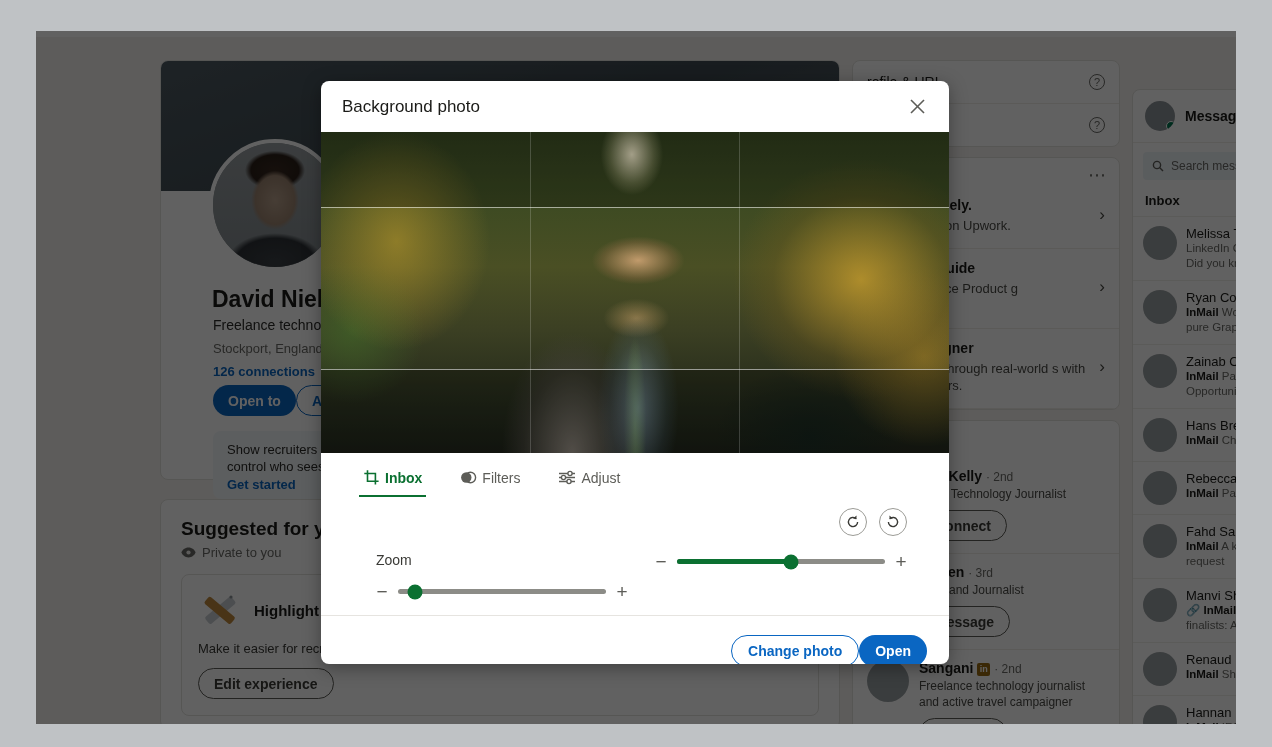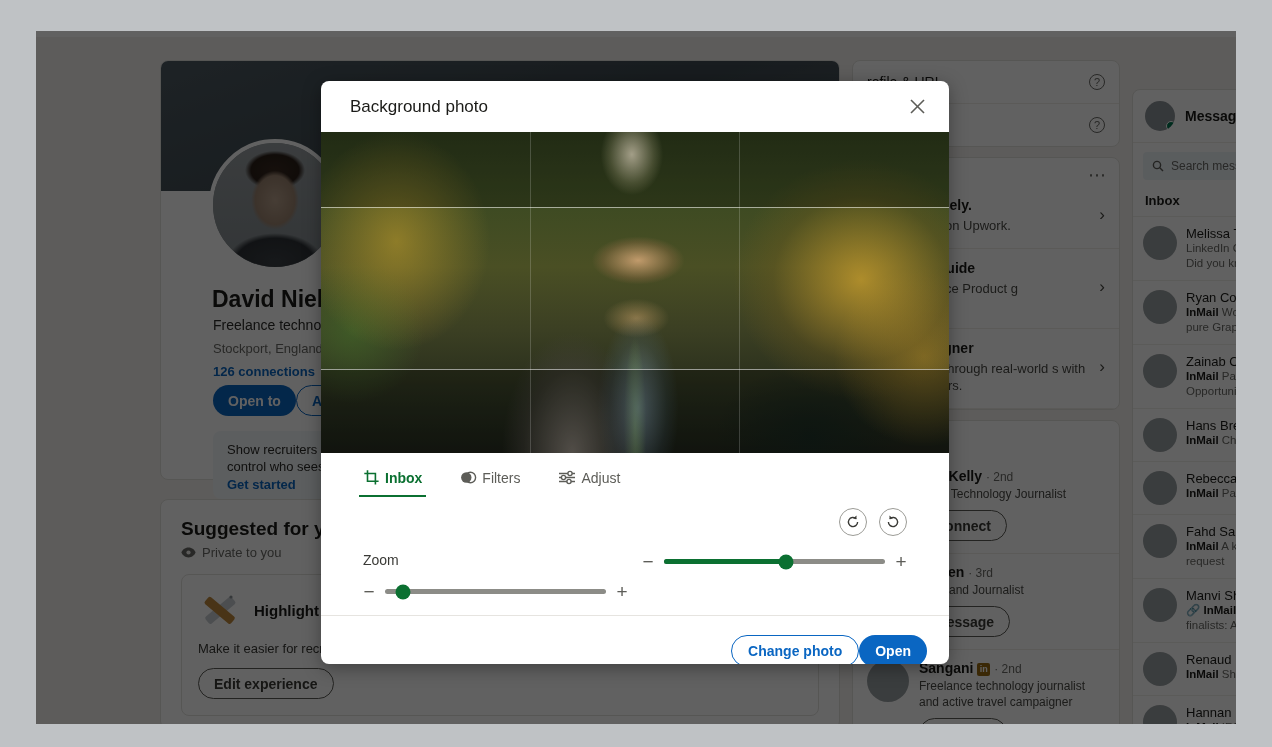--- a/index.html
+++ b/index.html
@@ -211,21 +211,21 @@
   
   .modal {
     position: absolute; left: 321px; top: 81px;
     width: 628px; height: 583px;
     background: #ffffff; border-radius: 8px;
     box-shadow: 0 4px 18px rgba(0,0,0,0.35);
     overflow: hidden;
   }
   .modal-header {
     height: 51px; display: flex; align-items: center;
-    justify-content: space-between; padding: 0 18px 0 21px; margin-left: 8px;
+    justify-content: space-between; padding: 0 18px 0 21px;
   }
   .modal-title { font-size: 17px; color: #1b1b18; }
   .close-btn {
     width: 28px; height: 28px; display: flex; align-items: center;
     justify-content: center; color: #5d5d58; border-radius: 50%;
   }
   .photo-area {
     position: relative; height: 321px; width: 628px;
     overflow: hidden; background: #1a1a16;
   }
@@ -287,21 +287,21 @@
     padding: 11px 42px 0;
   }
   .round-btn {
     width: 28px; height: 28px; border-radius: 50%;
     border: 1px solid #9b9b96; color: #3a3a36;
     display: flex; align-items: center; justify-content: center;
   }
   .sliders {
     display: flex; padding: 16px 42px 0; gap: 14px;
   }
-  .slider-block { flex: 1; }
+  .slider-block { flex: 1; margin-left: 13px; }
   .slider-label { font-size: 14px; color: #3a3a36; margin-bottom: 14px; }
   .slider-row { display: flex; align-items: center; gap: 10px; }
   .sign { font-size: 19px; color: #5d5d58; width: 12px; text-align: center; line-height: 1; }
   .track {
     position: relative; flex: 1; height: 5px; border-radius: 3px;
     background: #8c8c87;
   }
   .track .fill {
     position: absolute; left: 0; top: 0; height: 100%;
     border-radius: 3px; background: #0b7031;

